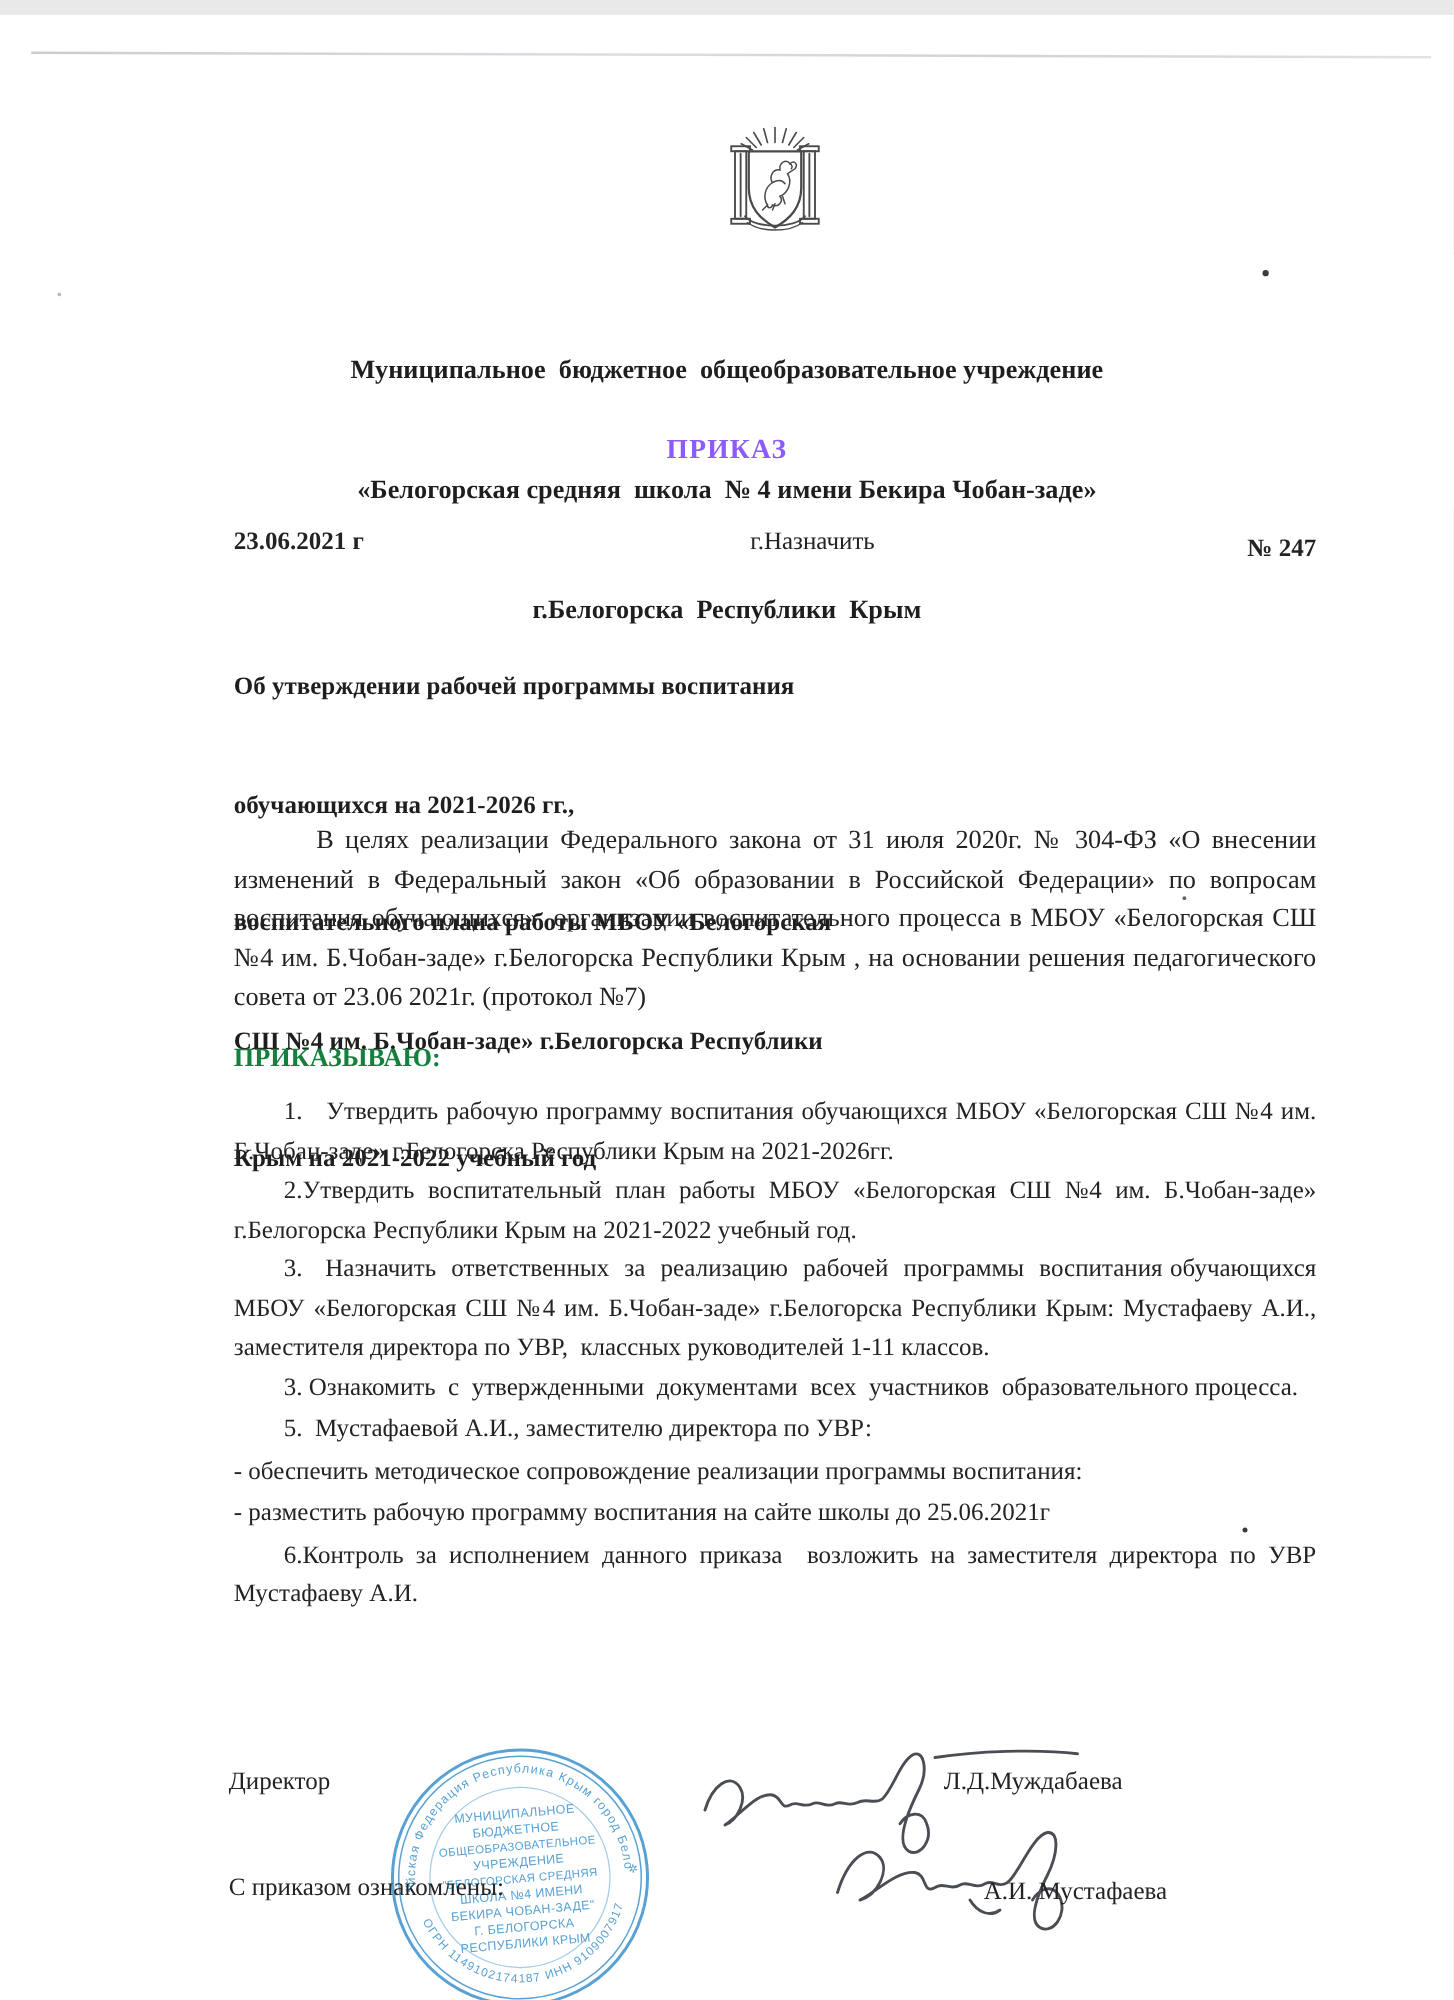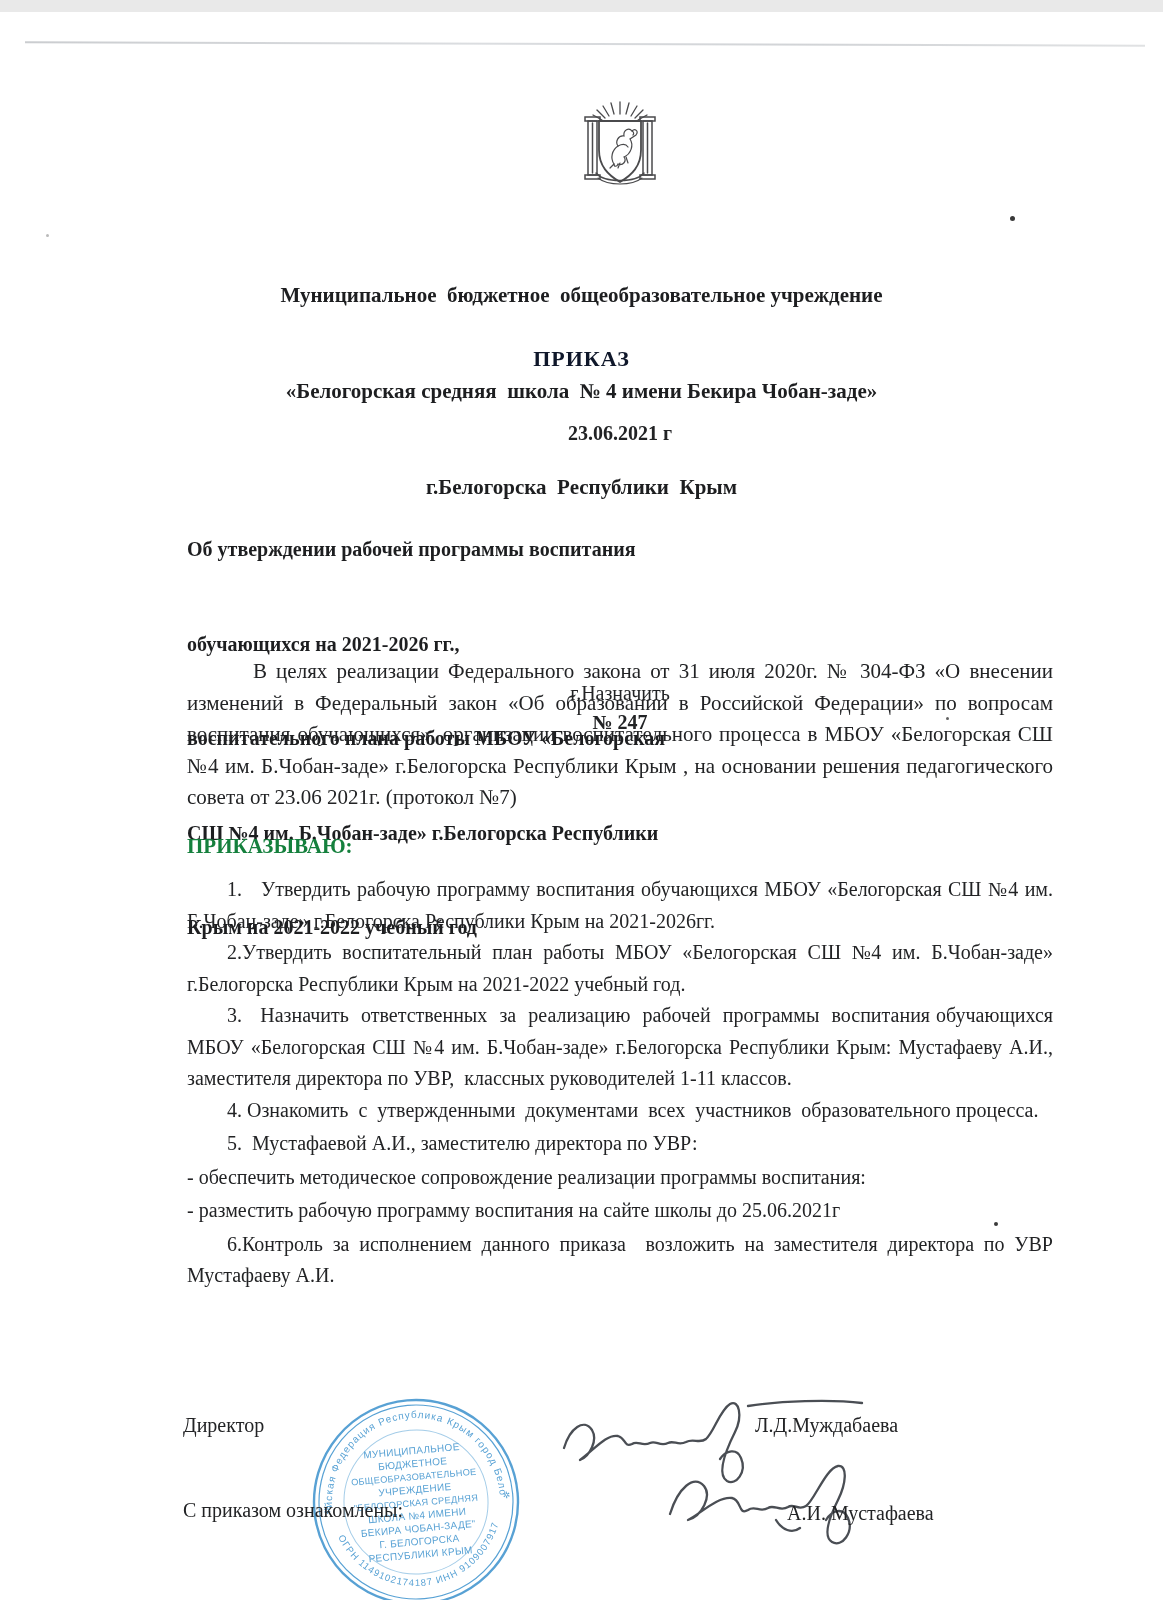--- a/index.html
+++ b/index.html
@@ -23,25 +23,25 @@
   .speck.s4{top:705px;left:946px;width:3px;height:3px;opacity:.8;}
 
   
   .emblem{position:absolute;top:88px;left:568px;width:104px;height:100px;}
 
   
   .org-header{position:absolute;top:203px;left:80px;width:1003px;
     text-align:center;font-weight:bold;font-size:21px;line-height:32px;
     color:#1d1e20;white-space:pre-wrap;}
   .doc-title{position:absolute;top:334px;left:0;width:1163px;text-align:center;
-    font-weight:bold;font-size:22px;letter-spacing:1px;color:#0f172a;}
+    font-weight:bold;font-size:22px;letter-spacing:1px;color:#8b5cf6;}
 
   
   .meta-row{position:absolute;top:410px;left:187px;width:866px;
-    display:flex;align-items:center;font-size:20px;flex-direction:column;}
+    display:flex;align-items:flex-start;font-size:20px;}
   .meta-row .date{flex:0 0 260px;font-weight:bold;white-space:pre-wrap;}
   .meta-row .city{flex:1 1 auto;text-align:center;}
   .meta-row .num{flex:0 0 200px;text-align:right;font-weight:bold;padding-top:6px;white-space:pre-wrap;}
 
   
   .subject{position:absolute;top:459px;left:187px;width:600px;
     font-weight:bold;font-size:20px;line-height:31.5px;color:#1d1e20;white-space:pre-wrap;}
 
   
   .intro{position:absolute;top:644px;left:187px;width:866px;
@@ -140,21 +140,21 @@
   </div>
 
   <div class="intro">В целях реализации Федерального закона от 31 июля 2020г. № 304-ФЗ «О внесении изменений в Федеральный закон «Об образовании в Российской Федерации» по вопросам воспитания обучающихся», организации воспитательного процесса в МБОУ «Белогорская СШ №4 им. Б.Чобан-заде» г.Белогорска Республики Крым , на основании решения педагогического совета от 23.06 2021г. (протокол №7)</div>
 
   <div class="order-word">ПРИКАЗЫВАЮ:</div>
 
   <div class="items">
     <p class="num">1.   Утвердить рабочую программу воспитания обучающихся МБОУ «Белогорская СШ №4 им. Б.Чобан-заде» г.Белогорска Республики Крым на 2021-2026гг.</p>
     <p class="num">2.Утвердить  воспитательный  план  работы  МБОУ  «Белогорская  СШ  №4  им.  Б.Чобан-заде» г.Белогорска Республики Крым на 2021-2022 учебный год.</p>
     <p class="num">3.   Назначить  ответственных  за  реализацию  рабочей  программы  воспитания обучающихся МБОУ «Белогорская СШ №4 им. Б.Чобан-заде» г.Белогорска Республики Крым: Мустафаеву А.И., заместителя директора по УВР,  классных руководителей 1-11 классов.</p>
-    <p class="num">4. Ознакомить  с  утвержденными  документами  всех  участников  образовательного процесса.</p>
+    <p class="num">3. Ознакомить  с  утвержденными  документами  всех  участников  образовательного процесса.</p>
     <p class="num gap">5.  Мустафаевой А.И., заместителю директора по УВР:</p>
     <p class="dash gap">- обеспечить методическое сопровождение реализации программы воспитания:</p>
     <p class="dash gap">- разместить рабочую программу воспитания на сайте школы до 25.06.2021г</p>
     <p class="num gap">6.Контроль за исполнением данного приказа  возложить на заместителя директора по УВР Мустафаеву А.И.</p>
   </div>
 
   <svg class="stamp-wrap" viewBox="0 0 212 212">
     <defs>
       <path id="tp-top" d="M 22 106 A 84 84 0 1 1 190 106"></path>
       <path id="tp-bot" d="M 20 104 A 86 86 0 0 0 192 104"></path>

